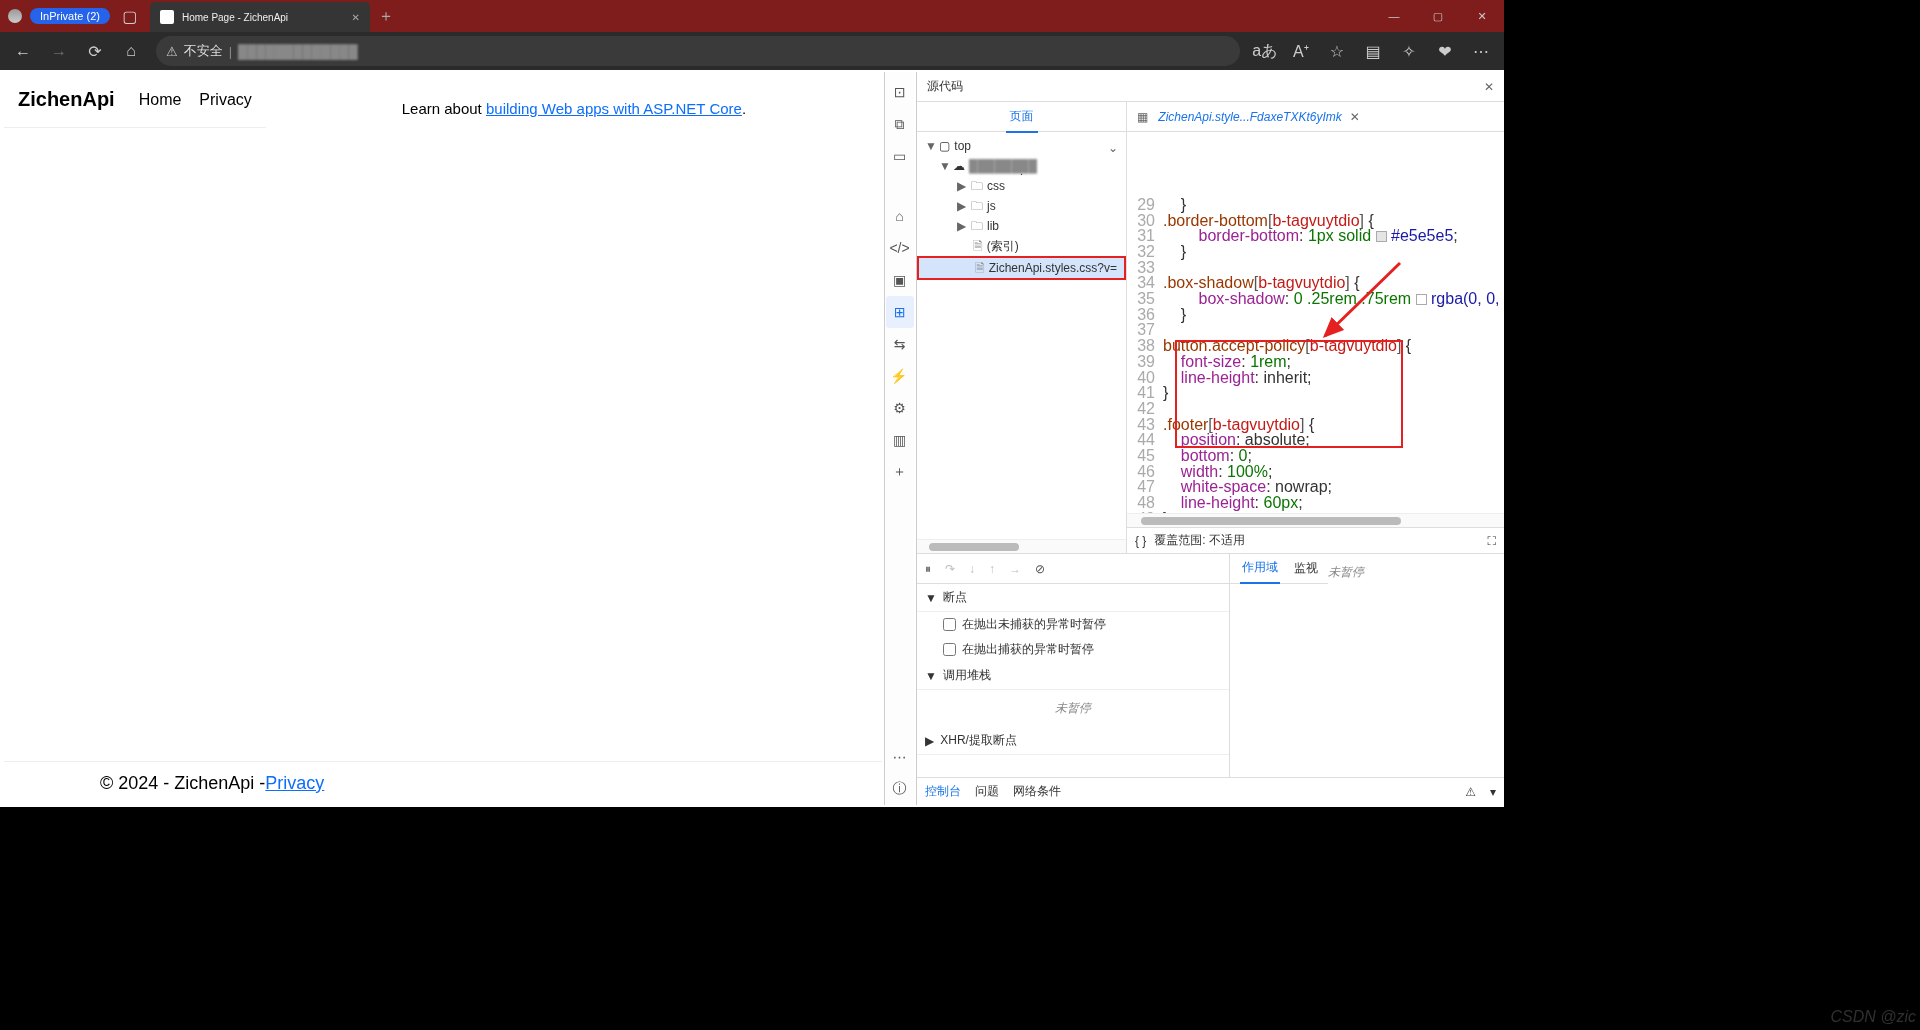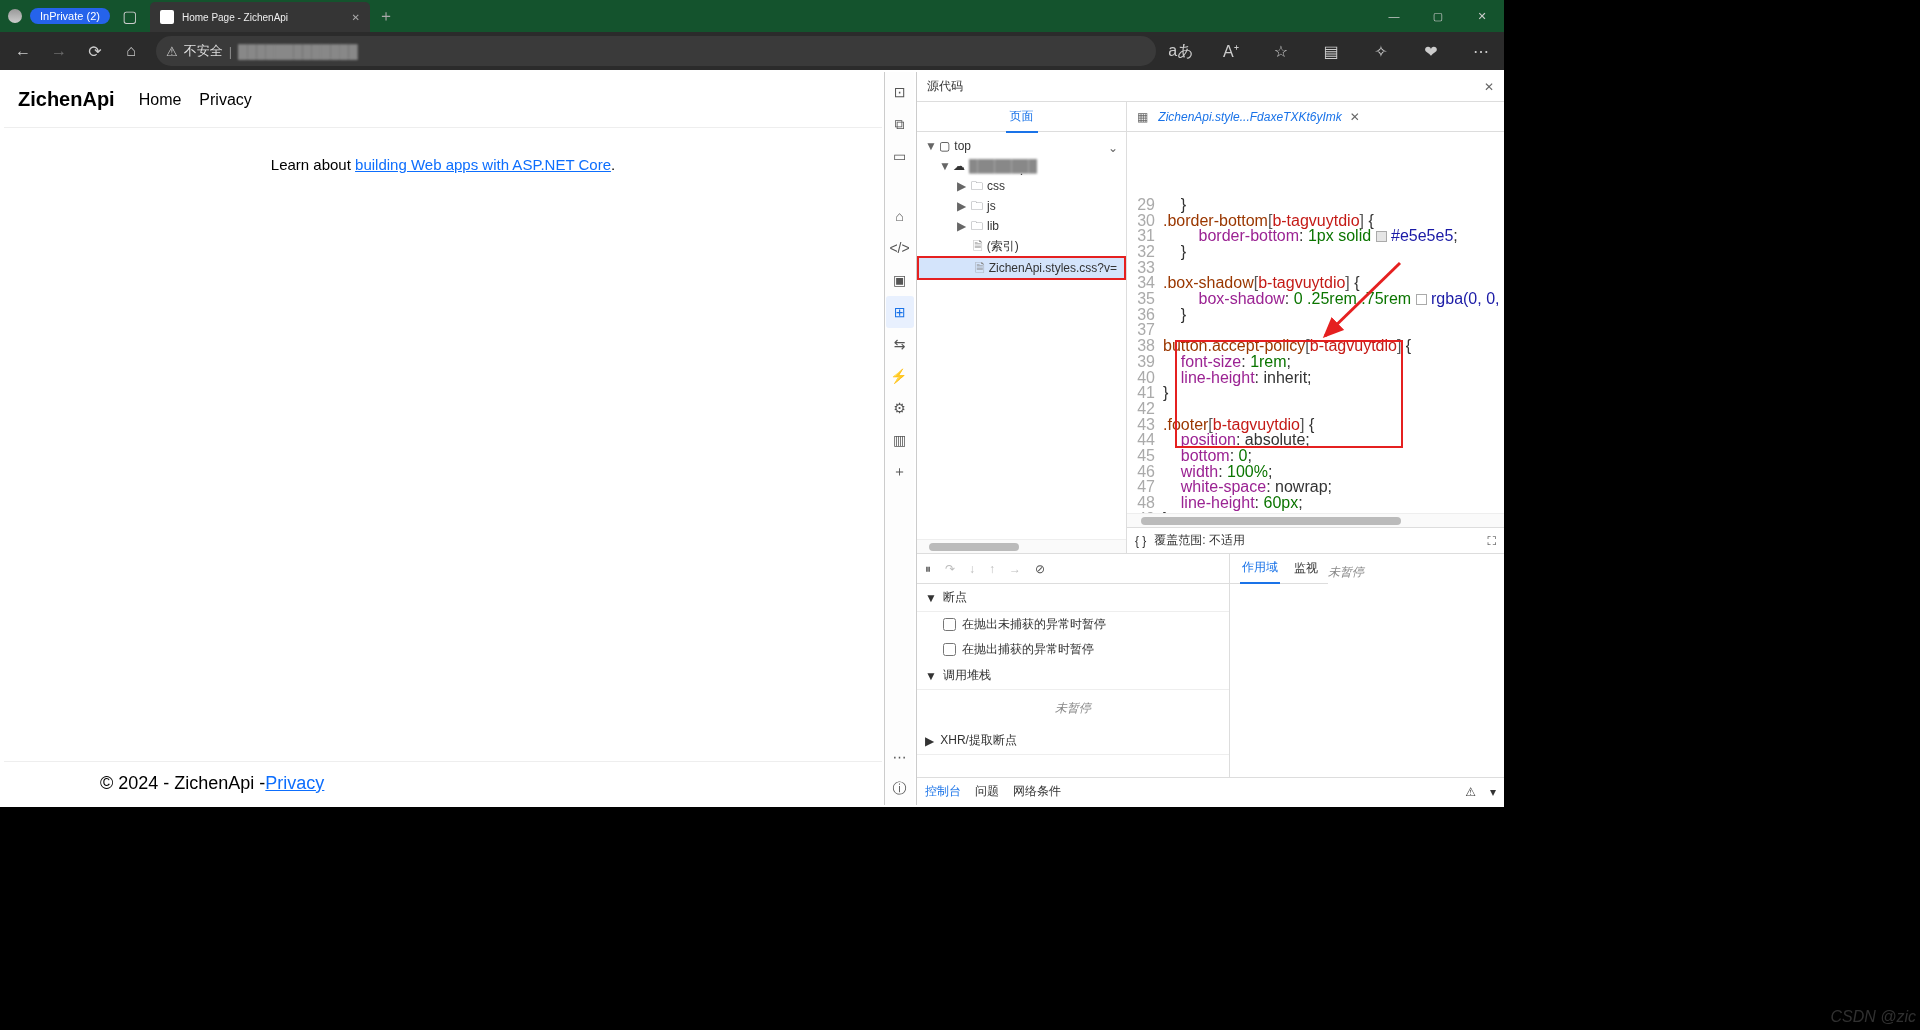--- a/index.html
+++ b/index.html
@@ -1,38 +1,38 @@
 <!DOCTYPE html>
 <html><head>
 <meta charset="utf-8">
 <style>
 * { margin: 0; padding: 0; box-sizing: border-box; font-family: "Segoe UI", Arial, sans-serif; }
 body { background: #000; color: #fff; overflow: hidden; width: 1504px; height: 807px; }
 
 
-.titlebar { height: 32px; background: #14532d; display: flex; align-items: center; }
+.titlebar { height: 32px; background: #7f1d1d; display: flex; align-items: center; }
 .inprivate { background: #2563eb; color: #fff; border-radius: 12px; padding: 2px 10px; margin-left: 8px; font-size: 11px; display: flex; align-items: center; gap: 4px; }
 .inprivate-avatar { width: 14px; height: 14px; border-radius: 50%; background: linear-gradient(#999,#ccc); }
 .tab-picker { width: 28px; height: 24px; margin: 0 6px; display: flex; align-items: center; justify-content: center; color: #ccc; }
 .tab { background: #353535; height: 30px; display: flex; align-items: center; padding: 0 10px; border-radius: 5px 5px 0 0; font-size: 10px; color: #eee; gap: 8px; width: 220px; margin-top: 2px; }
 .tab-icon { width: 14px; height: 14px; background: #fff; border-radius: 2px; }
 .tab-close { margin-left: auto; color: #aaa; cursor: pointer; }
 .newtab { color: #aaa; margin-left: 8px; font-size: 16px; }
 .winctrl { margin-left: auto; display: flex; }
 .winctrl div { width: 44px; height: 32px; display: flex; align-items: center; justify-content: center; color: #ccc; font-size: 11px; }
 
 .toolbar { height: 38px; background: #2b2b2b; display: flex; align-items: center; padding: 0 6px; gap: 2px; }
 .tbicon { width: 34px; height: 30px; display: flex; align-items: center; justify-content: center; color: #ccc; border-radius: 4px; }
 .urlbar { flex: 1; background: #3a3a3a; height: 30px; border-radius: 15px; display: flex; align-items: center; padding: 0 10px; font-size: 13px; color: #ccc; gap: 6px; margin: 0 6px; }
 .urlbar .warn { color: #ddd; }
-.right-icons { display: flex; gap: 16px; }
+.right-icons { display: flex; gap: 2px; }
 
 
 .content { display: flex; height: calc(100% - 70px); background: #fff; color: #000; padding: 2px 0 2px 4px; gap: 2px; }
-.page { width: 878px; background: #fff; display: flex; flex-direction: column; position: relative; }
+.page { width: 878px; background: #fff; display: flex; flex-direction: row; position: relative; }
 .navbar { height: 56px; border-bottom: 1px solid #eee; display: flex; align-items: center; padding: 0 14px; gap: 18px; font-size: 16px; }
 .navbar .brand { font-weight: 600; font-size: 20px; margin-right: 6px; }
 .pagebody { flex: 1; text-align: center; padding-top: 28px; }
 .pagebody h1 { font-size: 44px; font-weight: 300; margin-bottom: 12px; }
 .pagebody p { font-size: 15px; }
 .pagebody a { color: #0d6efd; text-decoration: underline; }
 .footer { position: absolute; bottom: 0; left: 0; right: 0; height: 44px; display: flex; align-items: center; padding: 0 96px; font-size: 18px; border-top: 1px solid #eee; }
 .footer a { color: #0d6efd; text-decoration: underline; }
 
 

